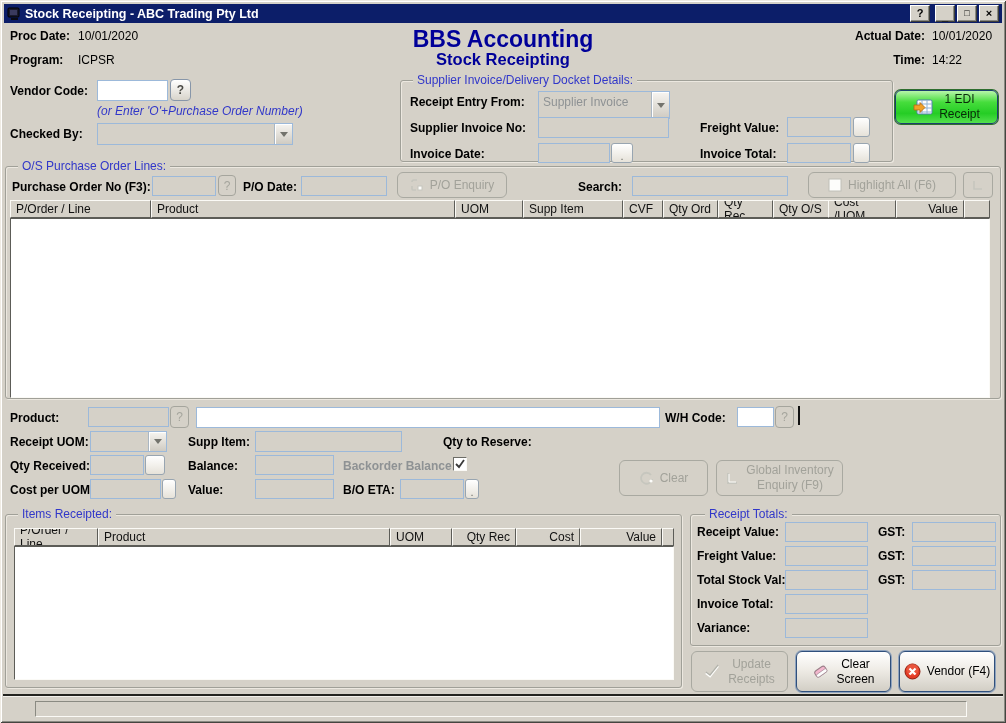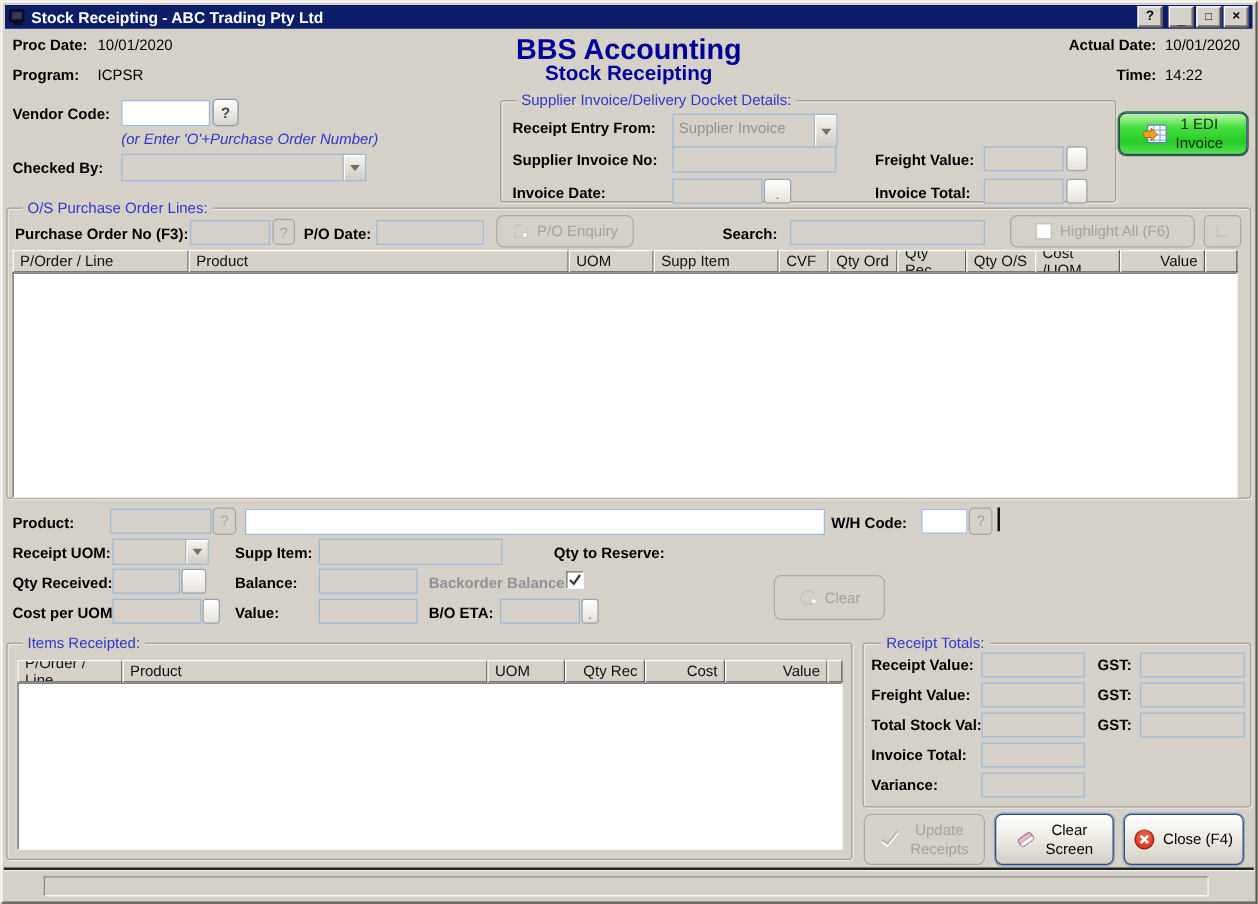--- a/index.html
+++ b/index.html
@@ -163,21 +163,21 @@
   <div class="sbtn" style="left:853px;top:143px;width:17px;height:20px"></div>
 
   <div class="pushbtn edi" style="left:895px;top:90px;width:103px;height:34px">
     <span>
       <svg width="20" height="17" viewBox="0 0 20 17">
         <rect x="4" y="1" width="15" height="14" rx="1.5" fill="#fdfdfd" stroke="#5580b0"></rect>
         <path d="M4 5 H19 M4 9 H19 M4 13 H19 M9 1 V15 M14 1 V15" stroke="#8fb2d4" stroke-width="1"></path>
         <path d="M1 6 L7 6 L7 3.5 L12 8.5 L7 13.5 L7 11 L1 11 Z" fill="#f0a028" stroke="#b06a10" stroke-width="0.8"></path>
       </svg>
     </span>
-    <span><span>1 EDI</span><br><span>Invoice</span></span>
+    <span><span>1 EDI</span><br><span>Receipt</span></span>
   </div>
 
   <div class="grp" style="left:5px;top:166px;width:996px;height:233px">
     <span class="gtitle" style="left:12px">O/S Purchase Order Lines:</span>
   </div>
   <div class="b" style="left:12px;top:180px">Purchase Order No (F3):</div>
   <div class="inp gray" style="left:152px;top:176px;width:64px;height:20px">
     <input class="field" value="" style="">
   </div>
   <div class="qbtn dis" style="left:218px;top:175px;width:18px;height:21px">
@@ -296,20 +296,29 @@
 
   <div class="pushbtn dis2" style="left:619px;top:460px;width:89px;height:36px">
     <span>
       <svg width="15" height="15" viewBox="0 0 15 15">
           <path d="M12 4 A5.5 5.5 0 1 0 13 8" fill="none" stroke="#c6c6be" stroke-width="1.8"></path>
           <circle cx="12" cy="10" r="1.6" fill="#fdfdfb"></circle>
         </svg>
     </span>
     <span>Clear</span>
   </div>
+  <div class="pushbtn dis2" style="left:716px;top:460px;width:127px;height:36px">
+    <span>
+      <svg width="15" height="15" viewBox="0 0 15 15">
+          <path d="M3 2 L3 12 L12 12" fill="none" stroke="#c6c6be" stroke-width="1.8"></path>
+          <path d="M4 3 L4 11 L11 11" fill="none" stroke="#fdfdfb" stroke-width="1"></path>
+        </svg>
+    </span>
+    <span><span>Global Inventory</span><br><span>Enquiry (F9)</span></span>
+  </div>
 
   <div class="grp" style="left:5px;top:514px;width:677px;height:174px">
     <span class="gtitle" style="left:12px">Items Receipted:</span>
   </div>
   <div class="hcell" style="left:14px;top:528px;width:84px">P/Order / Line</div>
   <div class="hcell" style="left:98px;top:528px;width:292px">Product</div>
   <div class="hcell" style="left:390px;top:528px;width:62px">UOM</div>
   <div class="hcell" style="left:452px;top:528px;width:64px;justify-content:flex-end">Qty Rec</div>
   <div class="hcell" style="left:516px;top:528px;width:64px;justify-content:flex-end">Cost</div>
   <div class="hcell" style="left:580px;top:528px;width:82px;justify-content:flex-end">Value</div>
@@ -377,20 +386,20 @@
     <span><span>Clear</span><br><span>Screen</span></span>
   </div>
   <div class="pushbtn en" style="left:899px;top:651px;width:96px;height:41px">
     <span>
       <svg width="17" height="17" viewBox="0 0 17 17">
         <circle cx="8.5" cy="8.5" r="7.5" fill="#e33b25" stroke="#8f1d0e"></circle>
         <circle cx="8.5" cy="6.5" r="6" fill="#ef6a50" opacity="0.55"></circle>
         <path d="M5.5 5.5 L11.5 11.5 M11.5 5.5 L5.5 11.5" stroke="#fff" stroke-width="2.2"></path>
       </svg>
     </span>
-    <span>Close (F4)</span>
+    <span>Vendor (F4)</span>
   </div>
 
   <div class="botline"></div>
   <div class="botline2"></div>
   <div class="statusbox"></div>
 
 </div>
 
 </body></html>

